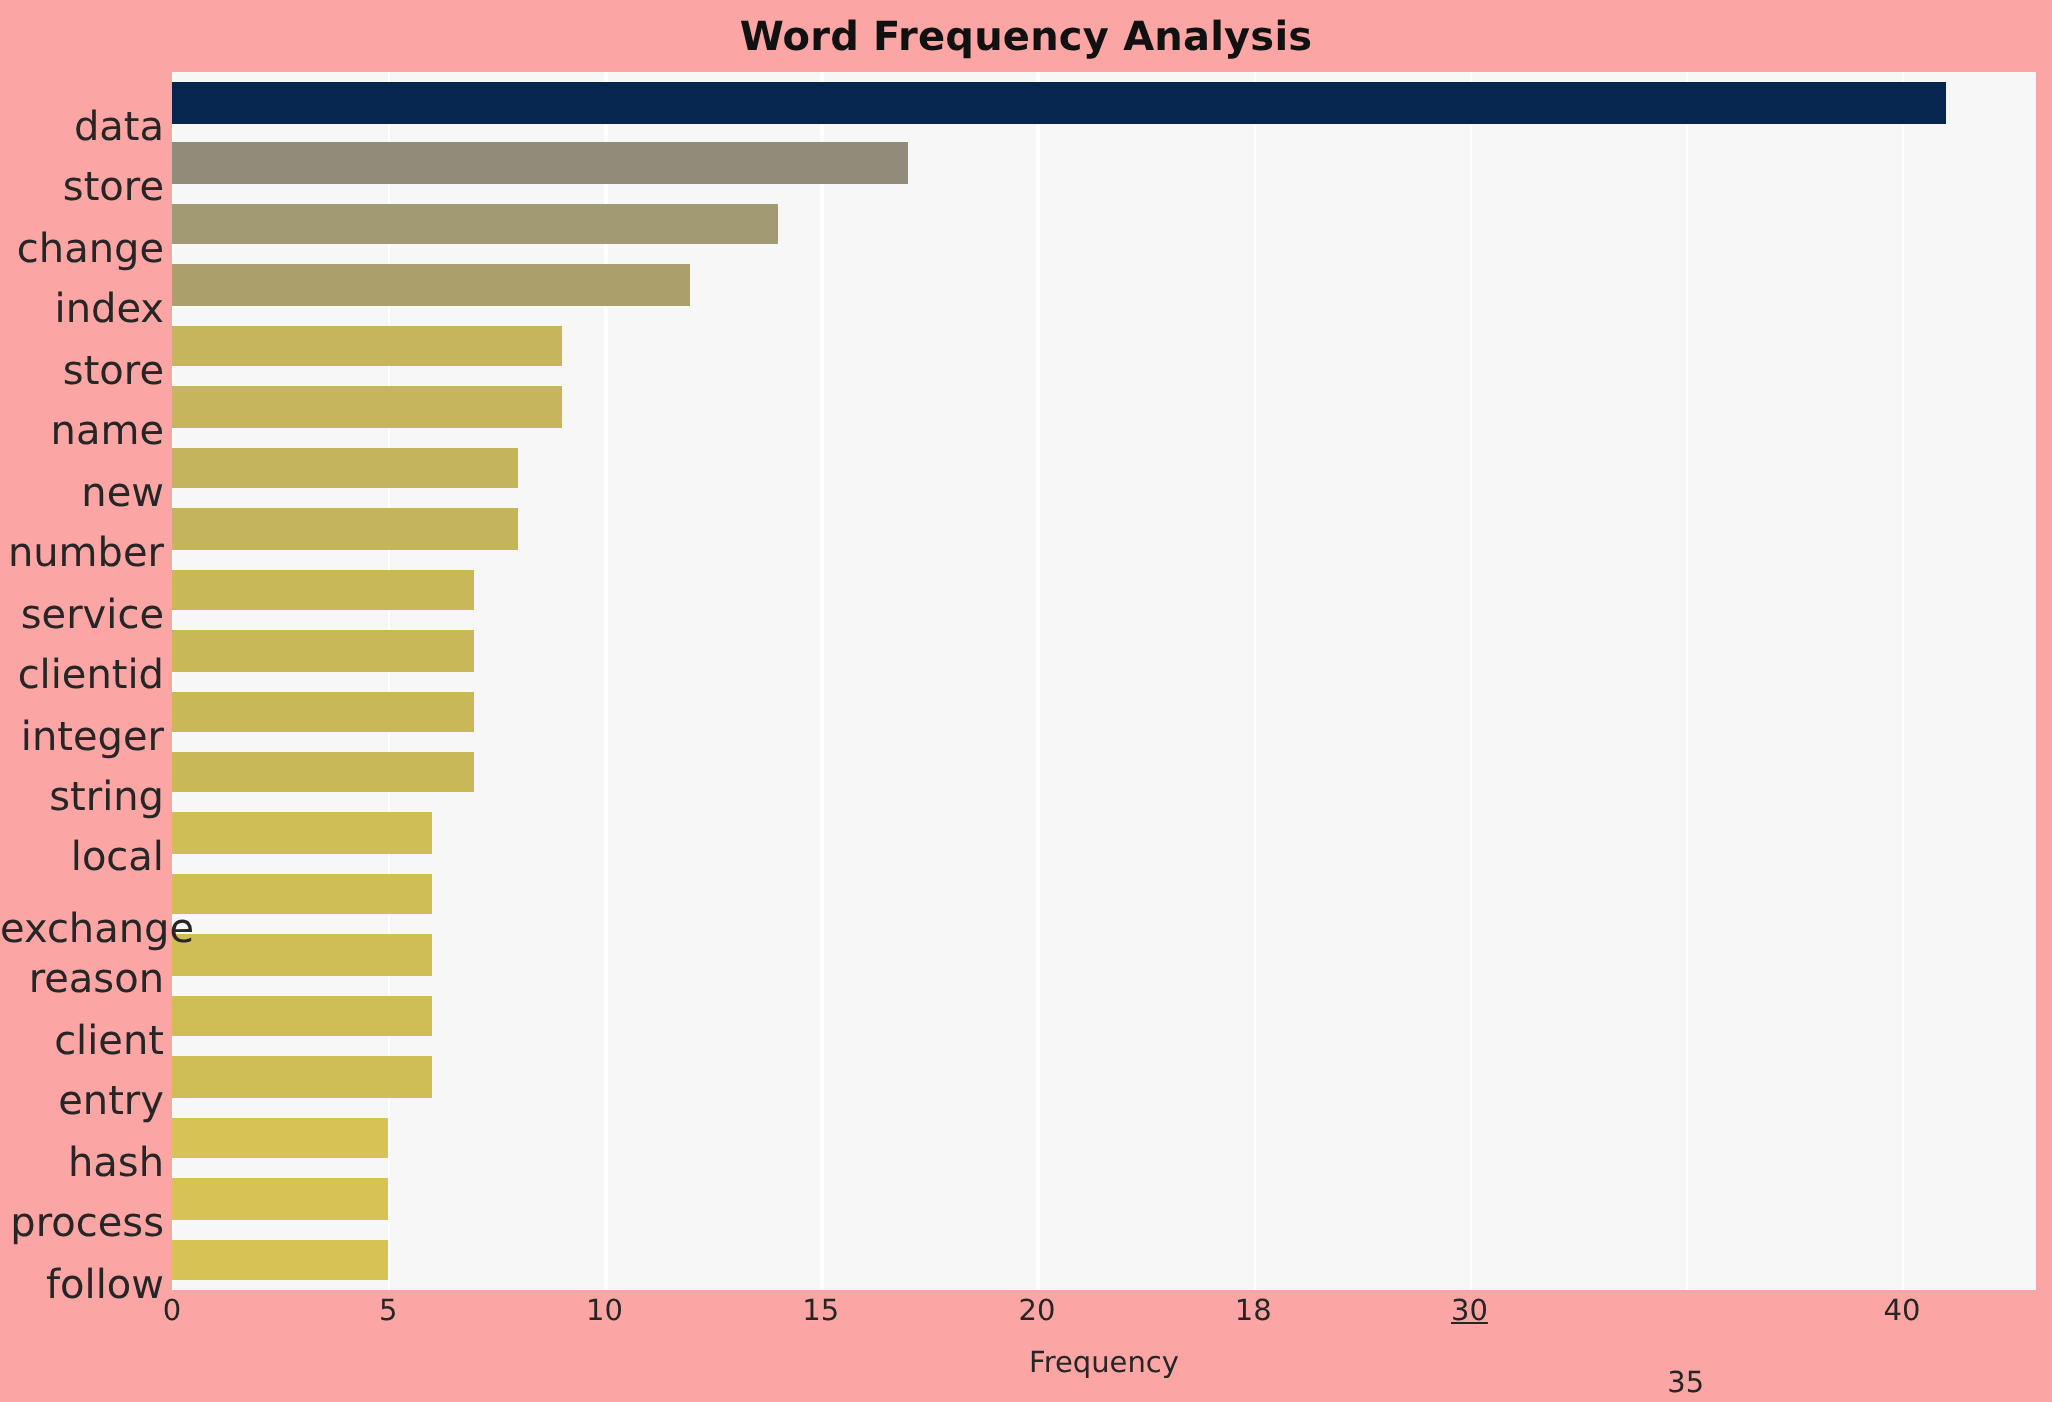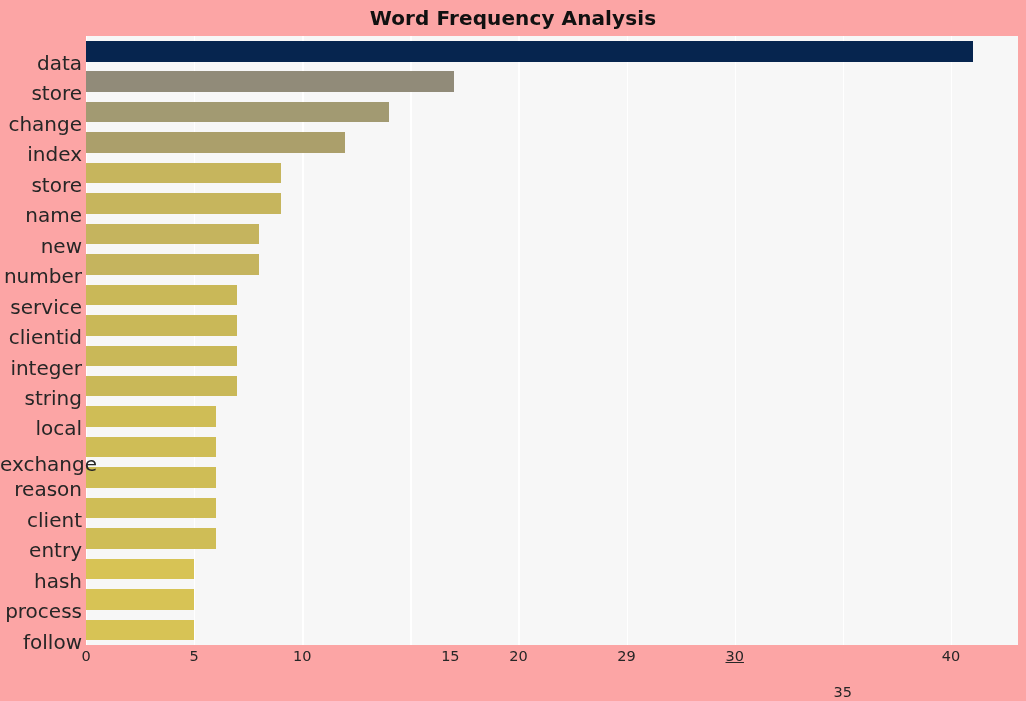--- a/index.html
+++ b/index.html
@@ -216,22 +216,23 @@
       <div class="ylabel" style="top: 487.2px; height: 30.45px; line-height: 30.45px;">entry</div>
       <div class="ylabel" style="top: 517.65px; height: 30.45px; line-height: 30.45px;">hash</div>
       <div class="ylabel" style="top: 548.1px; height: 30.45px; line-height: 30.45px;">process</div>
       <div class="ylabel" style="top: 578.55px; height: 30.45px; line-height: 30.45px;">follow</div>
     </div>
 
   <div class="xticks">
       <div class="xtick" style="left: 86px;">0</div>
       <div class="xtick" style="left: 194.121px;">5</div>
       <div class="xtick" style="left: 302.241px;">10</div>
-      <div class="xtick" style="left: 410.362px; margin-left: 40px;">15</div>
+      <div class="xtick" style="left: 410.362px;">15</div>
       <div class="xtick" style="left: 518.483px;">20</div>
-      <div class="xtick" style="left: 626.603px;">29</div>
+      <div class="xtick" style="left: 626.603px;">18</div>
       <div class="xtick" style="left: 734.724px; text-decoration: underline;">30</div>
       <div class="xtick" style="left: 842.845px; margin-top: 36px;">35</div>
       <div class="xtick" style="left: 950.965px;">40</div>
     </div>
 
+  <div class="xlabel">Frequency</div>
 
 </div>
 
 </body></html>

